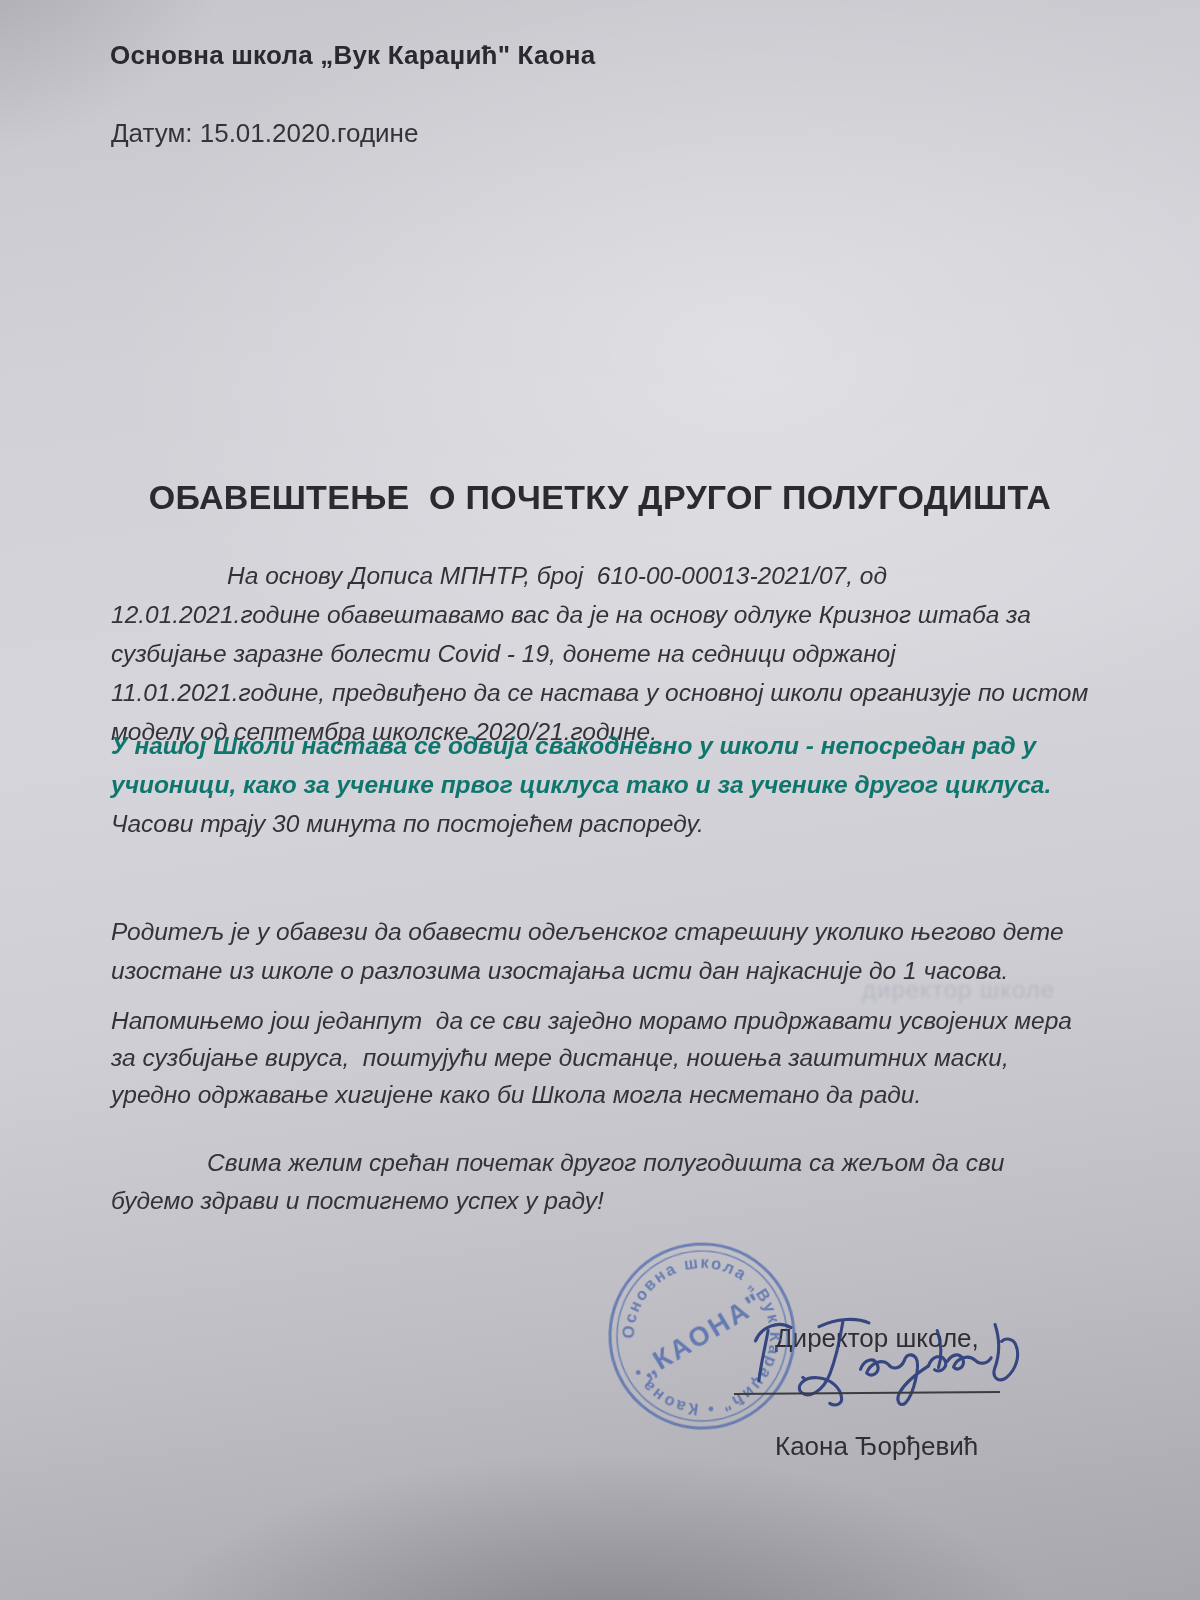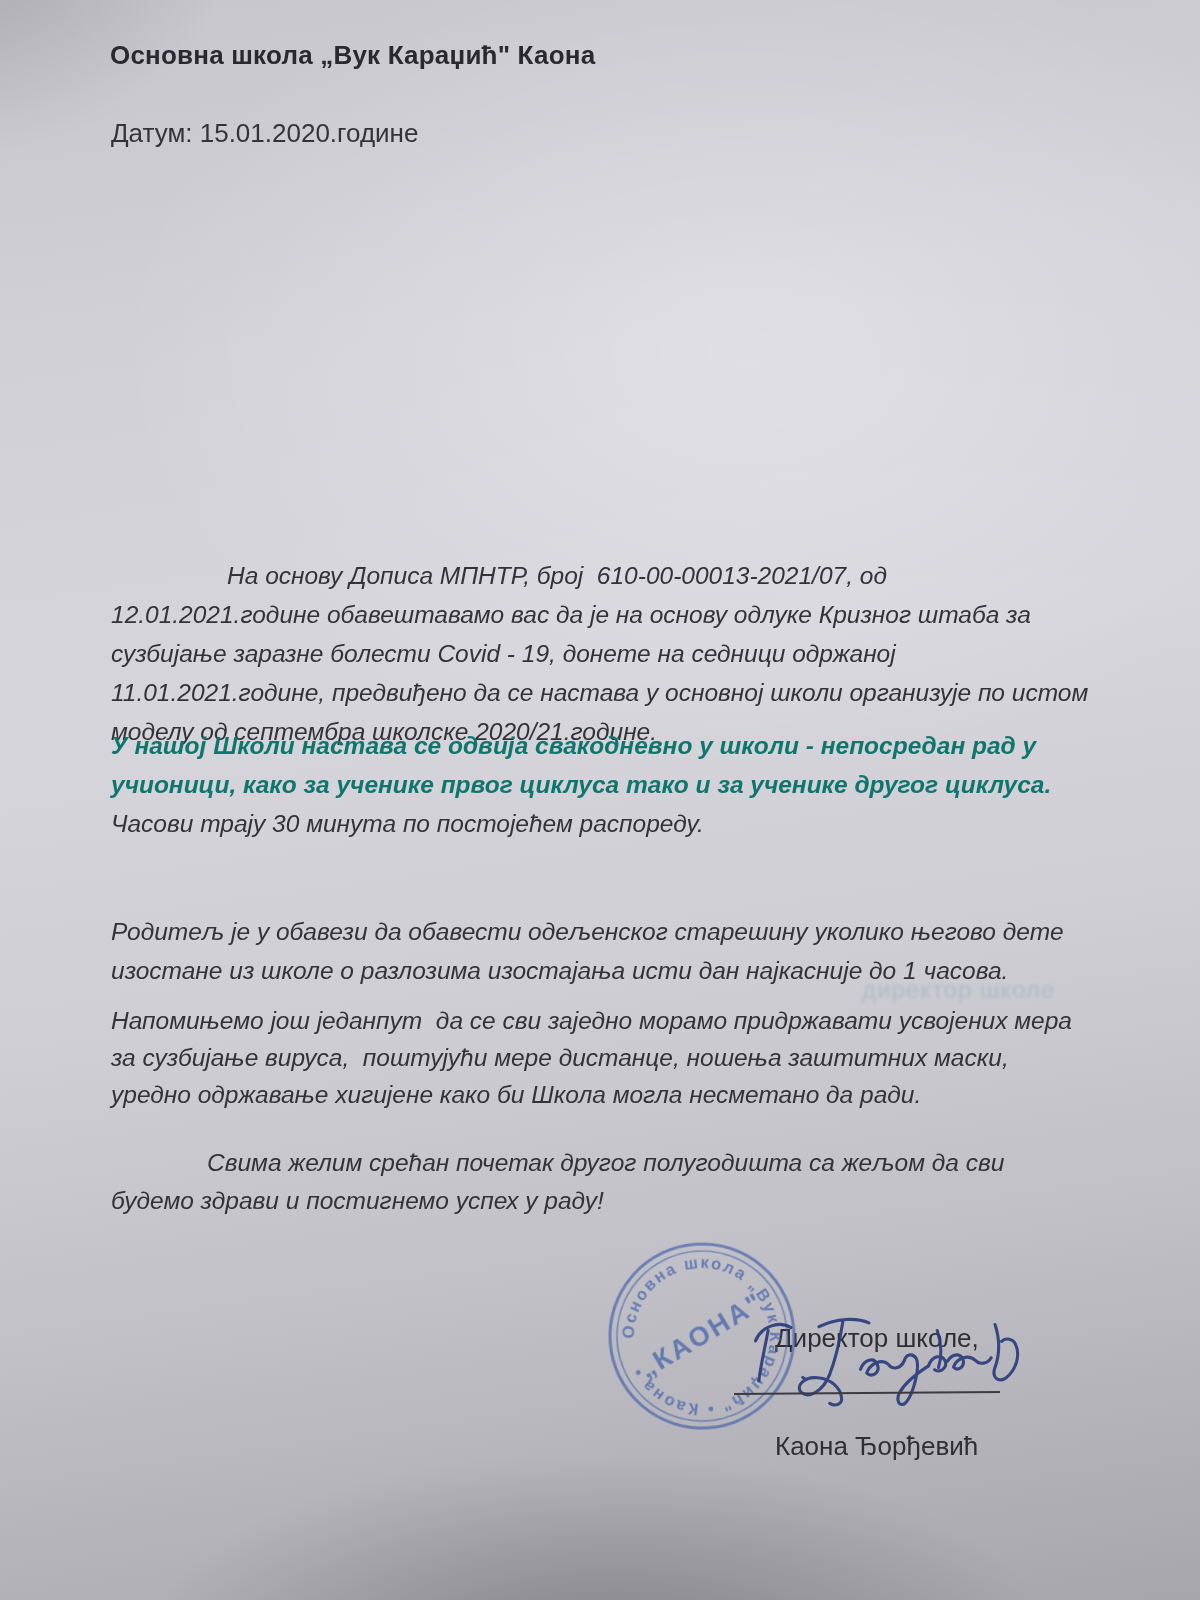--- a/index.html
+++ b/index.html
@@ -50,20 +50,21 @@
 </style>
 </head>
 <body>
 
 <div class="paper"></div>
 
 <div class="txt header-line">Основна школа „Вук Караџић" Каона</div>
 <div class="txt date-line">Датум: 15.01.2020.године</div>
 
 <div class="txt title-block">
+  <div>ОБАВЕШТЕЊЕ  О ПОЧЕТКУ ДРУГОГ ПОЛУГОДИШТА</div>
 </div>
 
 <div class="txt body-par p1">На основу Дописа МПНТР, број  610-00-00013-2021/07, од 12.01.2021.године обавештавамо вас да је на основу одлуке Кризног штаба за сузбијање заразне болести Covid - 19, донете на седници одржаној 11.01.2021.године, предвиђено да се настава у основној школи организује по истом моделу од септембра школске 2020/21.године.</div>
 
 <div class="txt body-par p2"><span class="b">У нашој Школи настава се одвија свакодневно у школи - непосредан рад у учионици, како за ученике првог циклуса тако и за ученике другог циклуса.</span><span> Часови трају 30 минута по постојећем распореду.</span></div>
 
 <div class="txt body-par p3">Родитељ је у обавези да обавести одељенског старешину уколико његово дете изостане из школе о разлозима изостајања исти дан најкасније до 1 часова.</div>
 
 <div class="txt body-par p4">Напомињемо још једанпут  да се сви заједно морамо придржавати усвојених мера за сузбијање вируса,  поштујући мере дистанце, ношења заштитних маски, уредно одржавање хигијене како би Школа могла несметано да ради.</div>
 

